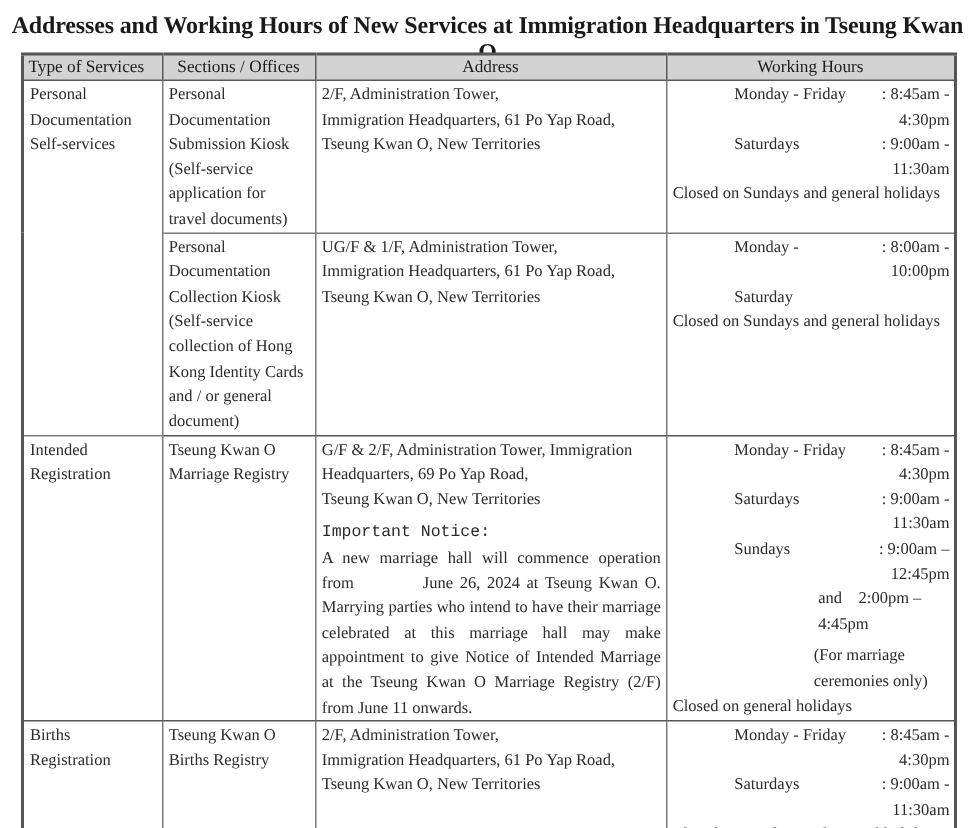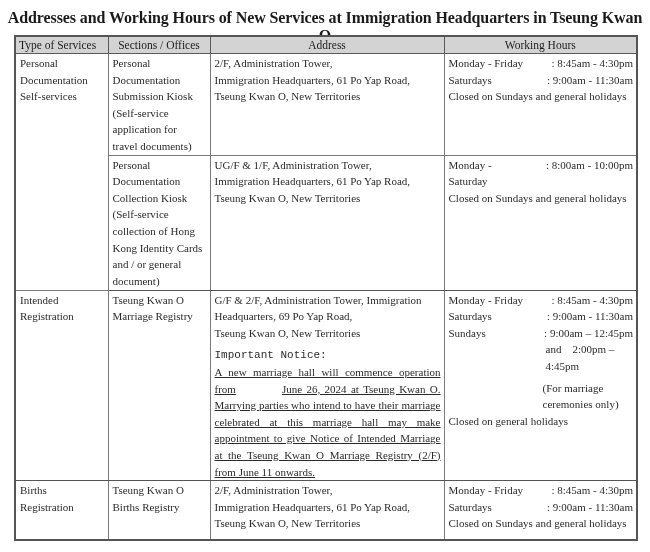--- a/index.html
+++ b/index.html
@@ -28,24 +28,24 @@
       border: 1px solid #5a5a5a; border-top: 2px solid #555; line-height: 16px;
     }
     th.left { text-align: left; padding-left: 3px; }
     td {
       vertical-align: top; padding: 1px 3px 0 4px;
       border: 1px solid #7a7a7a;
     }
     table { border: 2px solid #555; }
     tr.group-end td { border-bottom: 1.5px solid #555; }
     .hours-line { display: flex; }
-    .hours-day { width: 86px; flex: none; }
+    .hours-day { width: 86px; flex: none; margin-left: 41px; }
     .hours-time { flex: 1; text-align: right; }
     .notice-title { margin-top: 6px; font-family: Liberation Mono, monospace; }
-    .notice-body { text-align: justify; text-align-last: left; text-decoration: underline; }
+    .notice-body { text-align: justify; text-align-last: left; }
     .gap { display: inline-block; width: 46px; }
     .sub { padding-left: 90px; }
     .sub-spaced { margin-top: 5px; }
   </style>
 </head>
 <body>
 
 <div class="title">Addresses and Working Hours of New Services at Immigration Headquarters in Tseung Kwan O</div>
 
 <table>

